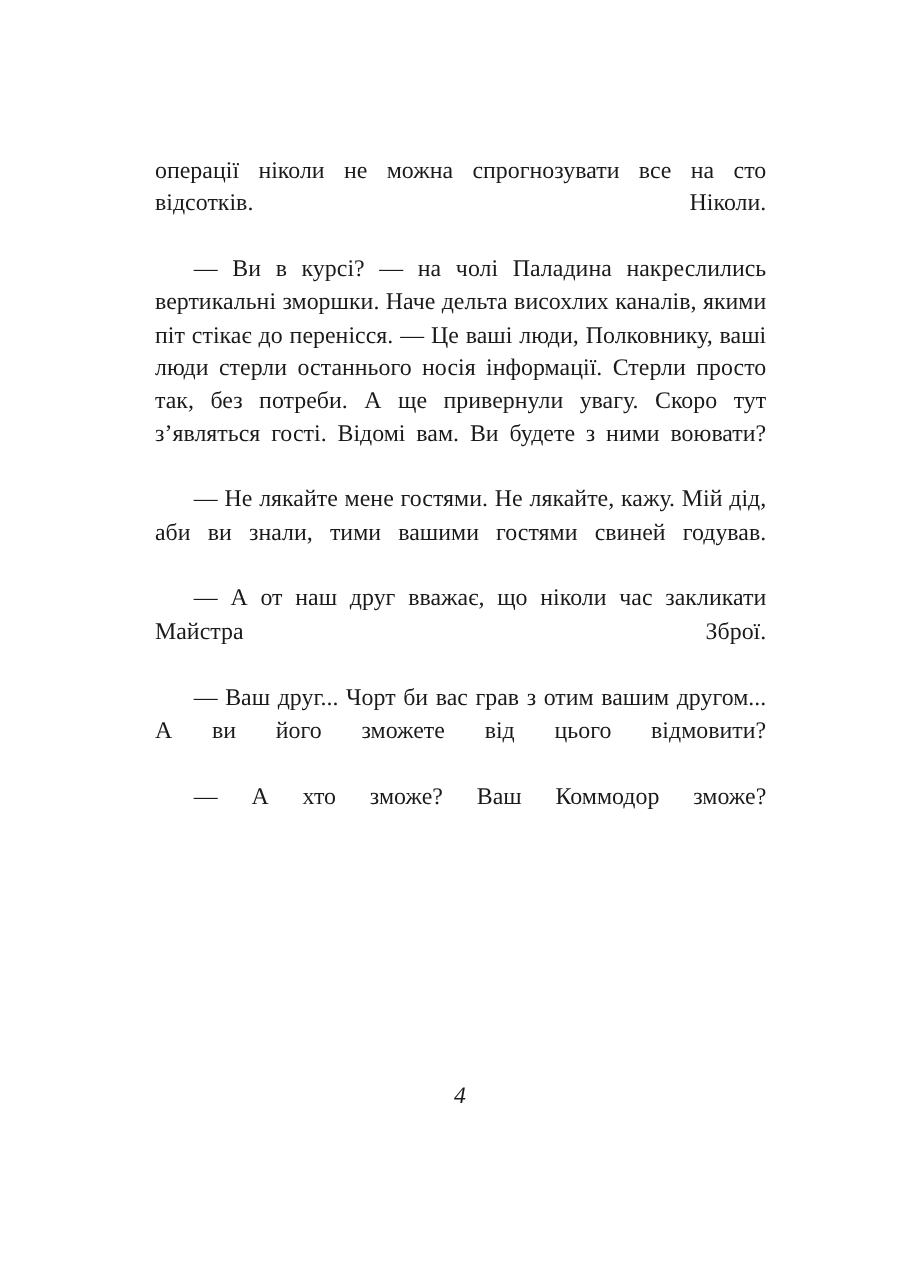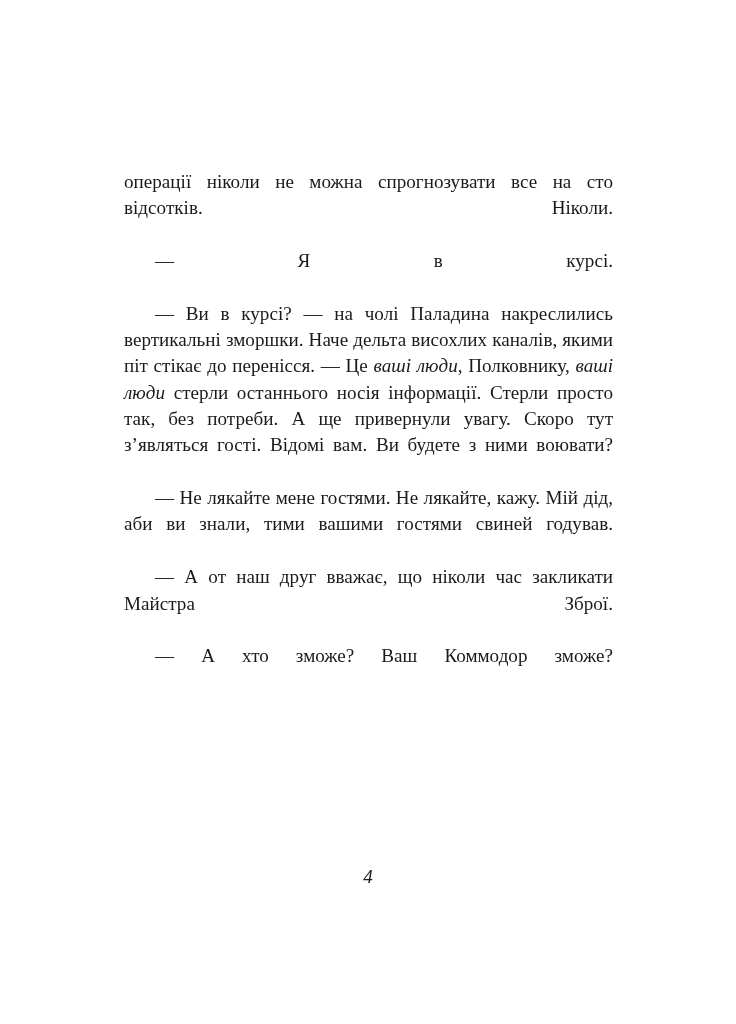--- a/index.html
+++ b/index.html
@@ -35,30 +35,28 @@
     color: #1a1a1a;
     letter-spacing: 0.02px;
     word-spacing: 0.1px;
     -webkit-font-smoothing: antialiased;
   }
   .para.indent {
     text-indent: 31px;
   }
   .para.cont {
     text-indent: 0;
-    margin-top: 45px;
   }
   
   .para::after {
     content: "";
     display: inline-block;
     width: 100%;
   }
   em, .ital {
-    font-style: italic;
   }
   .folio {
     position: absolute;
     left: 0;
     right: 0;
     top: 866px;
     text-align: center;
     font-size: 19px;
     font-style: italic;
     font-family: "Liberation Serif", "DejaVu Serif", serif;
@@ -68,30 +66,30 @@
 </head>
 <body>
 
 <div class="page">
 
   <div class="text-block">
 
     <p class="para cont">операції ніколи не можна спрогнозувати все на сто відсотків. Ніколи.</p>
 
 
-    <p class="para indent">— Я в курсі.</p>
 
     <p class="para indent"><span>— Ви в курсі? — на чолі Паладина накреслились вертикальні зморшки. Наче дельта висохлих каналів, якими піт стікає до перенісся. — Це </span><span class="ital">ваші люди</span><span>, Полковнику, </span><span class="ital">ваші люди</span><span> стерли останнього носія інформації. Стерли просто так, без потреби. А ще привернули увагу. Скоро тут з’являться гості. Відомі вам. Ви будете з ними воювати?</span></p>
 
 
 
     <p class="para indent">— Не лякайте мене гостями. Не лякайте, кажу. Мій дід, аби ви знали, тими вашими гостями свиней годував.</p>
 
     <p class="para indent">— А от наш друг вважає, що ніколи час закликати Майстра Зброї.</p>
 
+    <p class="para indent">— Ваш друг... Чорт би вас грав з отим вашим другом... А ви його зможете від цього відмовити?</p>
 
 
     <p class="para indent">— А хто зможе? Ваш Коммодор зможе?</p>
 
   </div>
 
   <div class="folio">4</div>
 
 </div>
 

